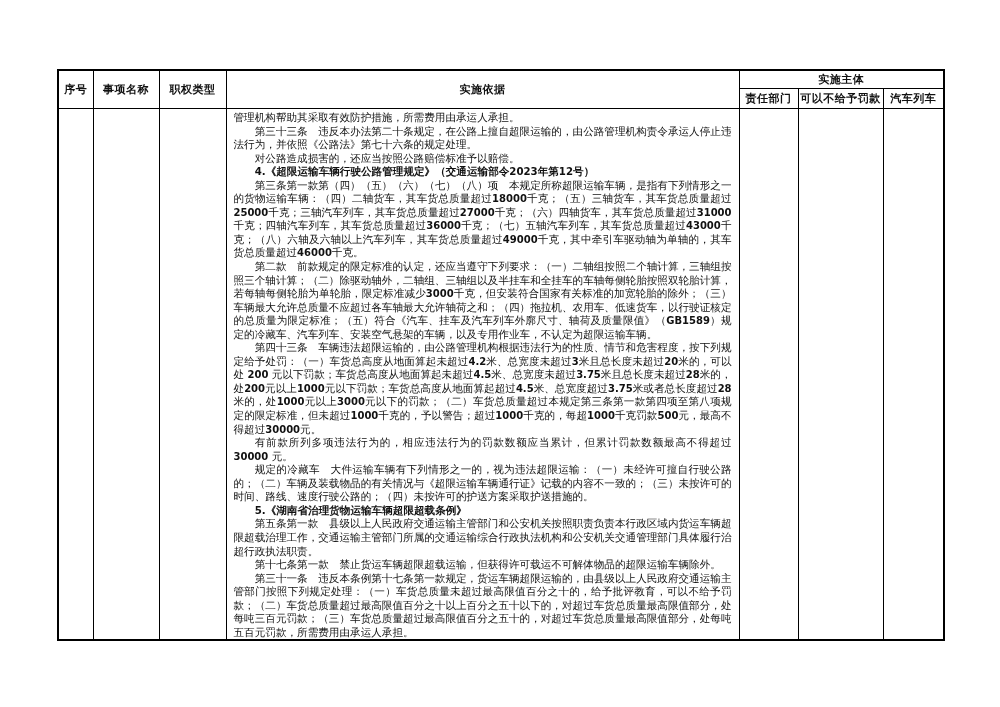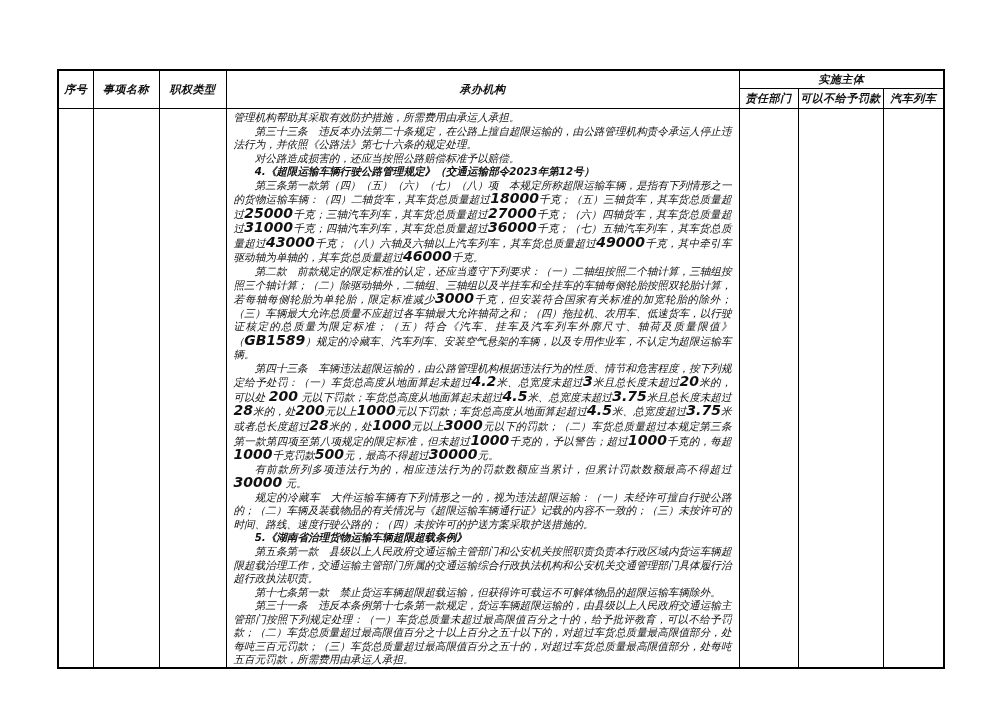--- a/index.html
+++ b/index.html
@@ -8,21 +8,20 @@
     background: #ffffff;
   }
   .page {
     position: relative;
     width: 1000px;
     height: 707px;
     background: #ffffff;
     font-family: "DejaVu Serif", "Liberation Serif", serif;
     color: #111111;
     overflow: hidden;
-    font-style: italic;
   }
   table.doc-table {
     position: absolute;
     left: 57px;
     top: 69px;
     width: 886px;
     border-collapse: collapse;
     table-layout: fixed;
     border: 2px solid #000000;
   }
@@ -53,21 +52,21 @@
   }
   .para {
     margin: 0;
     text-indent: 2em;
   }
   .para.noindent { text-indent: 0; }
   .para.bold { font-weight: bold; }
   .num {
     font-family: "DejaVu Sans", "Liberation Sans", sans-serif;
     font-weight: 700;
-    font-size: 14px;
+    font-size: 10px;
   }
   .para.bold .num { font-size: 10.2px; }
 </style>
 </head>
 <body>
 
 <div class="page">
   <table class="doc-table">
     <colgroup>
       <col style="width:35px">
@@ -76,21 +75,21 @@
       <col style="width:513px">
       <col style="width:59px">
       <col style="width:85px">
       <col style="width:61px">
     </colgroup>
     <tbody>
       <tr class="hdr-row-top">
         <th class="hdr" rowspan="2">序号</th>
         <th class="hdr" rowspan="2">事项名称</th>
         <th class="hdr" rowspan="2">职权类型</th>
-        <th class="hdr" rowspan="2">承办机构</th>
+        <th class="hdr" rowspan="2">实施依据</th>
         <th class="hdr" colspan="3">实施主体</th>
       </tr>
       <tr class="hdr-row-sub">
         <th class="hdr">责任部门</th>
         <th class="hdr">可以不给予罚款</th>
         <th class="hdr">汽车列车</th>
       </tr>
       <tr class="body-row">
         <td class="empty-cell"></td>
         <td class="empty-cell"></td>

